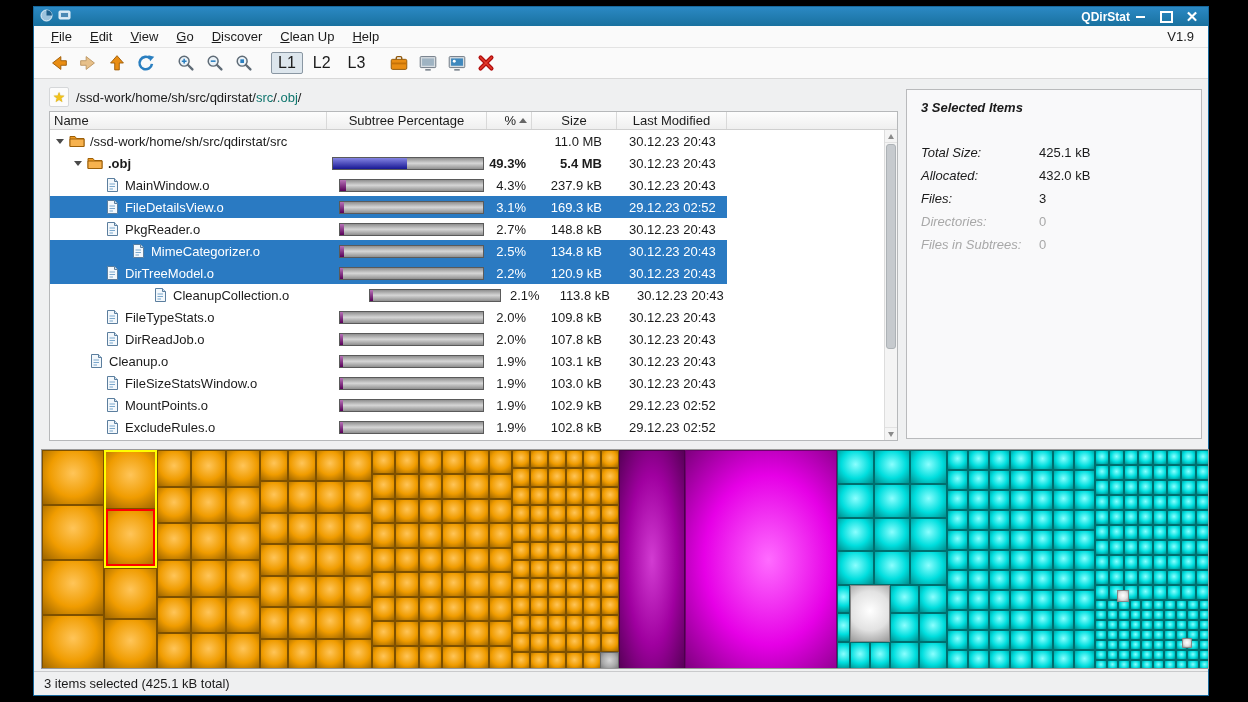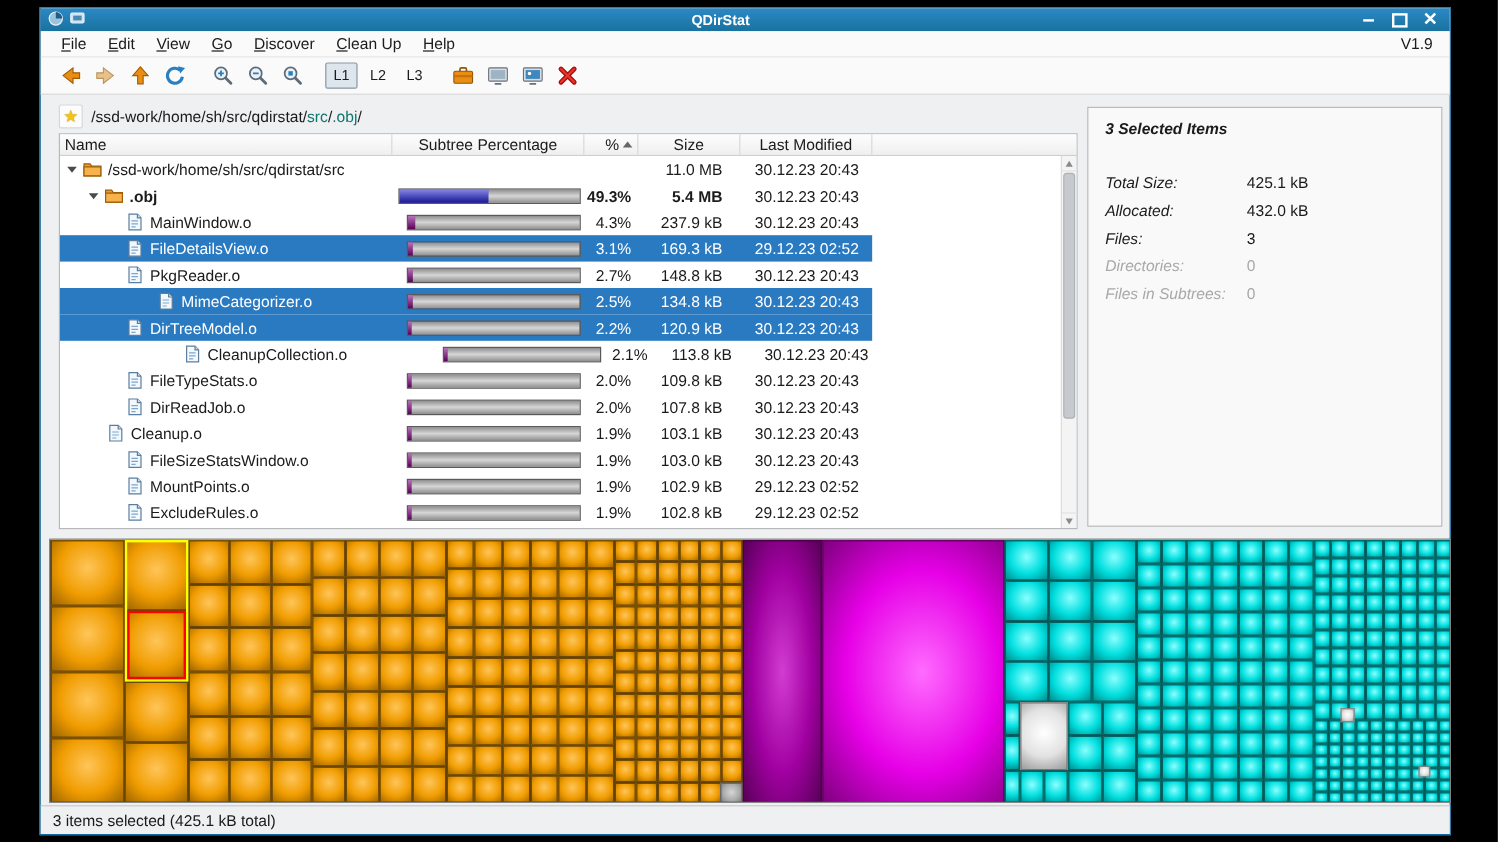--- a/index.html
+++ b/index.html
@@ -6,42 +6,42 @@
   html,body { width:1248px; height:702px; background:#000; overflow:hidden;
     font-family:"Liberation Sans", sans-serif; font-size:13px; color:#1b1b1b; }
 
   .window { position:absolute; left:33px; top:6px; width:1176px; height:690px;
     background:#eff0f1; border:1px solid #17689c; }
 
   
   .titlebar { height:19px; background:linear-gradient(180deg,#2b89c4,#19719f);
     display:flex; align-items:center; padding:0 6px; color:#fff; }
   .tb-icons { display:flex; gap:5px; align-items:center; }
-  .tb-title { flex:1; text-align:center; font-weight:bold; font-size:12px; }
+  .tb-title { flex:1; text-align:right; font-weight:bold; font-size:12px; }
   .tb-controls { display:flex; gap:6px; align-items:center; }
   .wc { width:20px; height:16px; display:flex; align-items:center; justify-content:center; cursor:default; }
   .wc-min::before { content:""; width:9px; height:2px; background:#fff; }
   .wc-max::before { content:""; width:9px; height:8px; border:2px solid #fff; }
   .wc-close { color:#fff; font-size:15px; font-weight:bold; line-height:1; }
 
   
   .menubar { height:22px; background:#fafafa; border-bottom:1px solid #e3e3e3;
     display:flex; align-items:center; padding:0 8px; }
   .menu-items { display:flex; }
   .menu-item { padding:2px 9px; cursor:default; }
   .menu-item u { text-decoration:underline; }
   .version { margin-left:auto; padding-right:6px; }
 
   
   .toolbar { height:31px; background:#fafafa; border-bottom:1px solid #d8d8d8;
     display:flex; align-items:center; padding:0 12px; gap:3px; }
   .tbtn { width:26px; height:26px; display:flex; align-items:center; justify-content:center; border-radius:2px; }
   .tbtn svg { display:block; }
   .lvl { min-width:26px; height:22px; padding:4px 6px; display:flex; align-items:center; justify-content:center;
-    font-size:12px; border-radius:2px; border:1px solid transparent; }
+    font-size:16px; border-radius:2px; border:1px solid transparent; }
   .lvl.checked { border:1px solid #8a97a3; background:#dde6ed; }
   .tool-gap { width:8px; }
 
   
   .breadcrumb { position:absolute; left:15px; top:79px; width:849px; height:22px;
     display:flex; align-items:center; gap:7px; }
   .star-btn { width:20px; height:20px; display:flex; align-items:center; justify-content:center;
     border:1px solid #d5d7d9; background:#fcfcfc; border-radius:2px; }
   .star-btn span { color:#f2c21c; font-size:14px; line-height:1; text-shadow:0 0 1px #b38f00; }
   .crumbs { display:flex; align-items:center; white-space:pre; }

